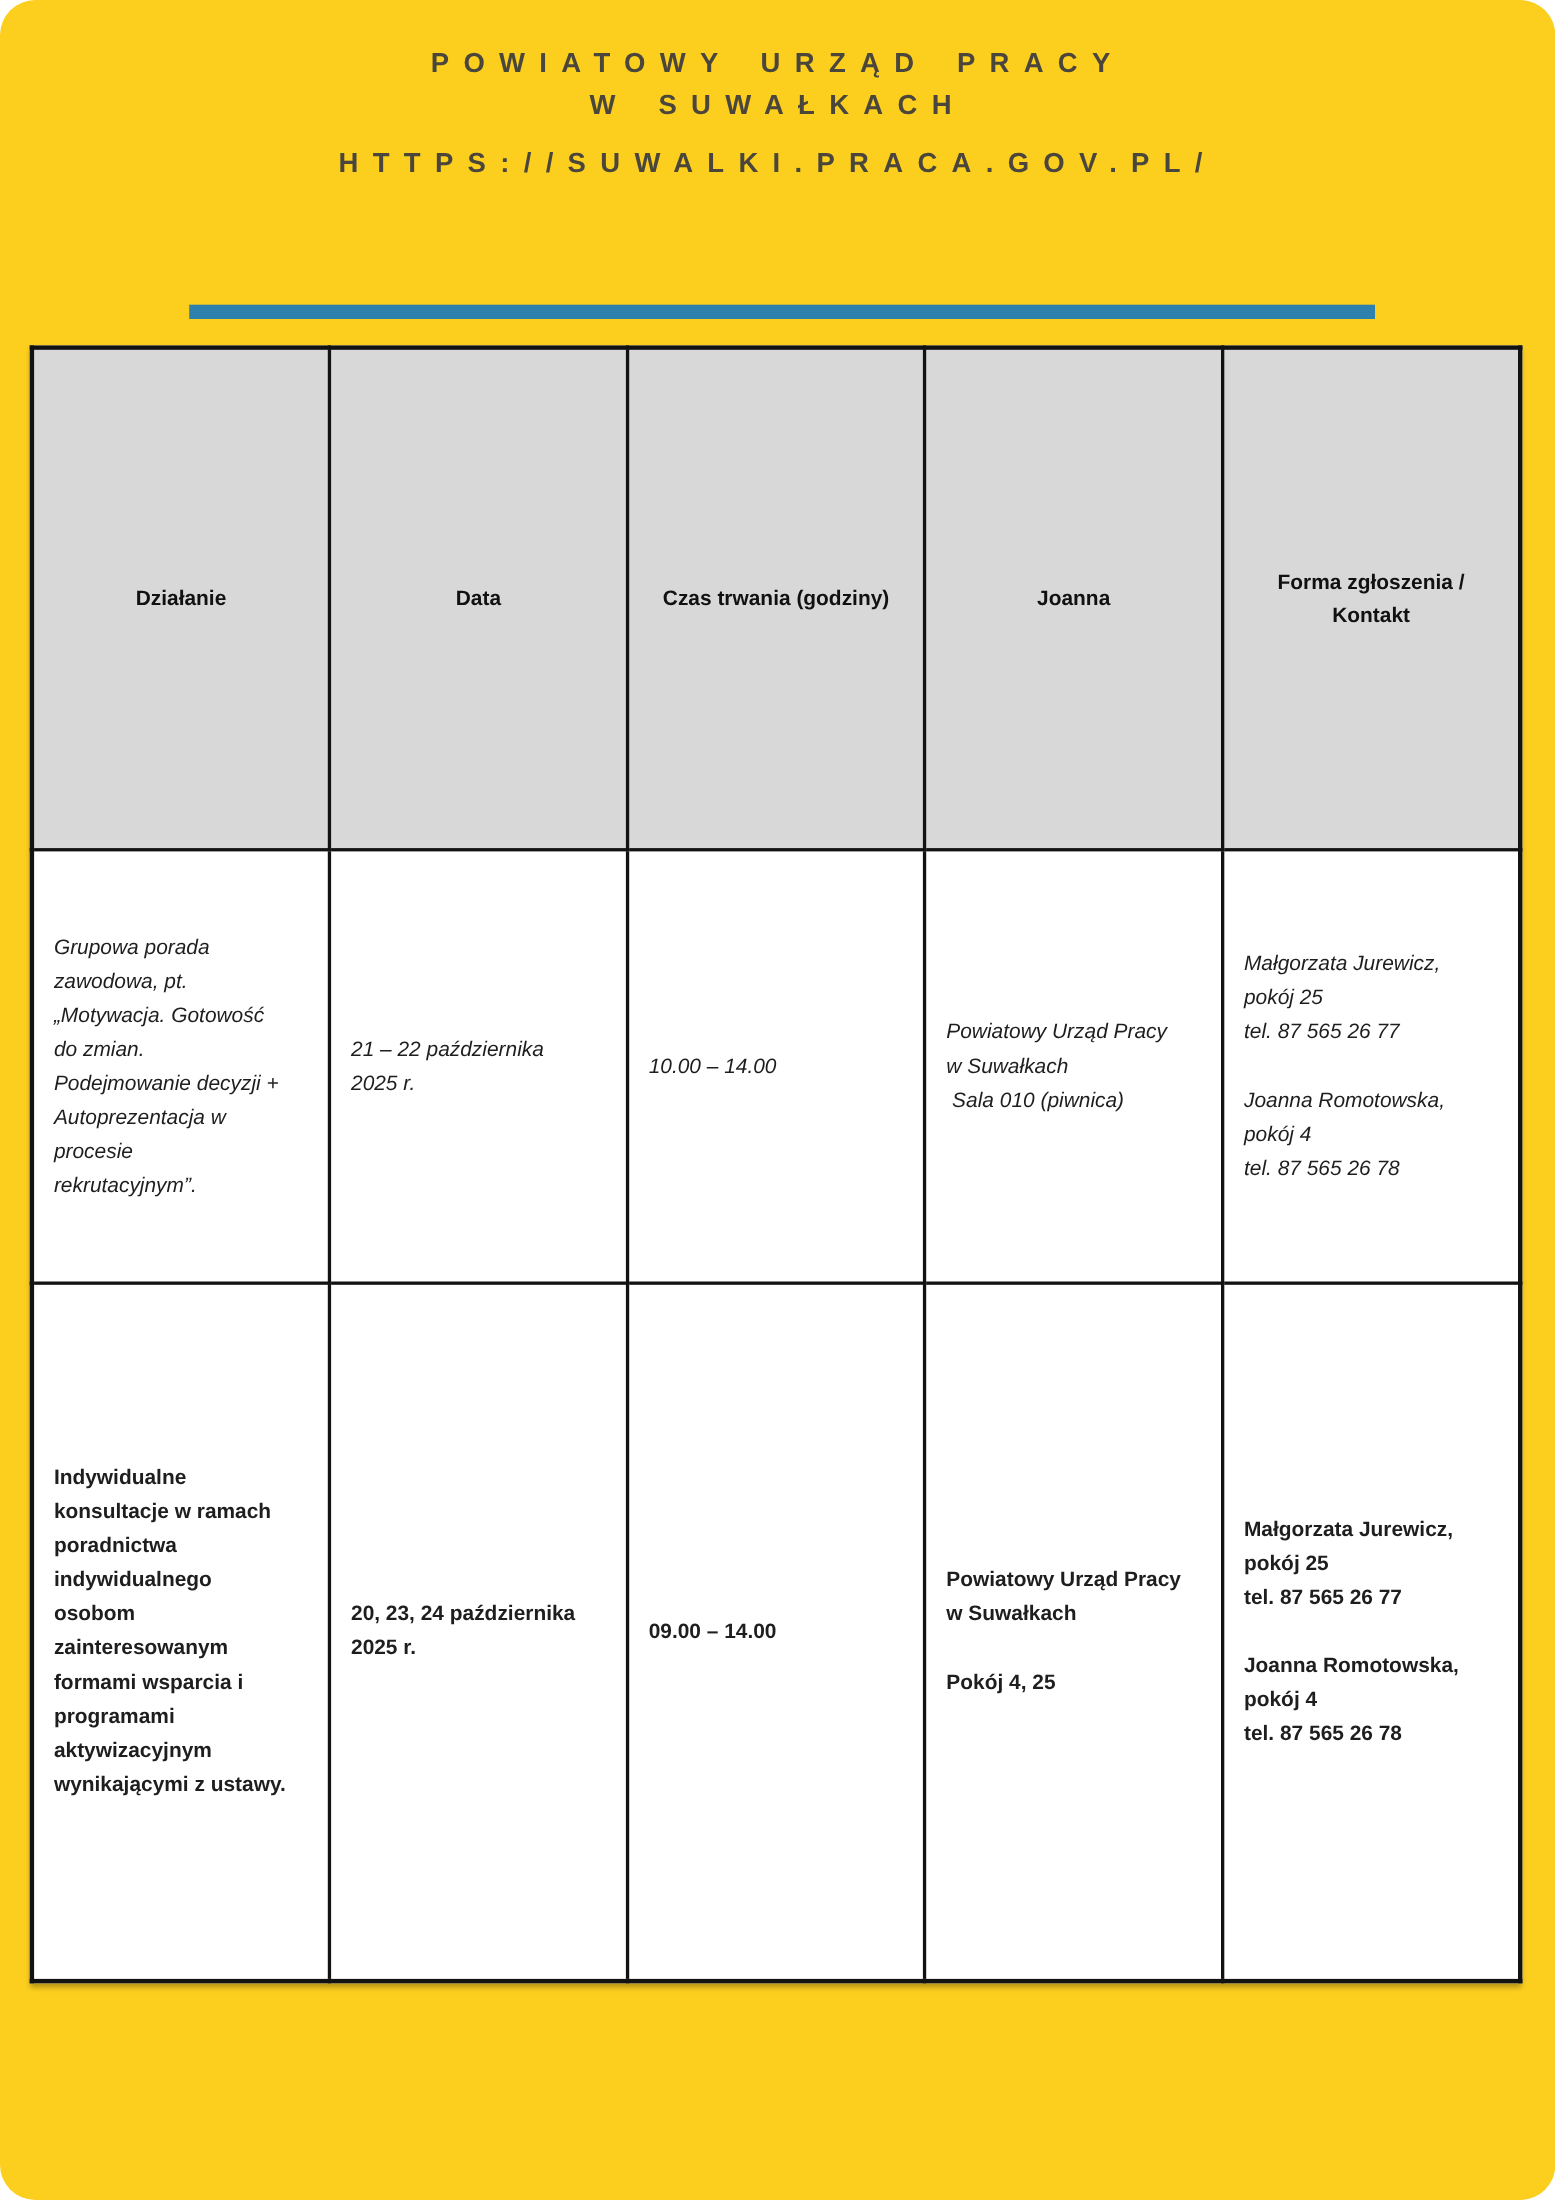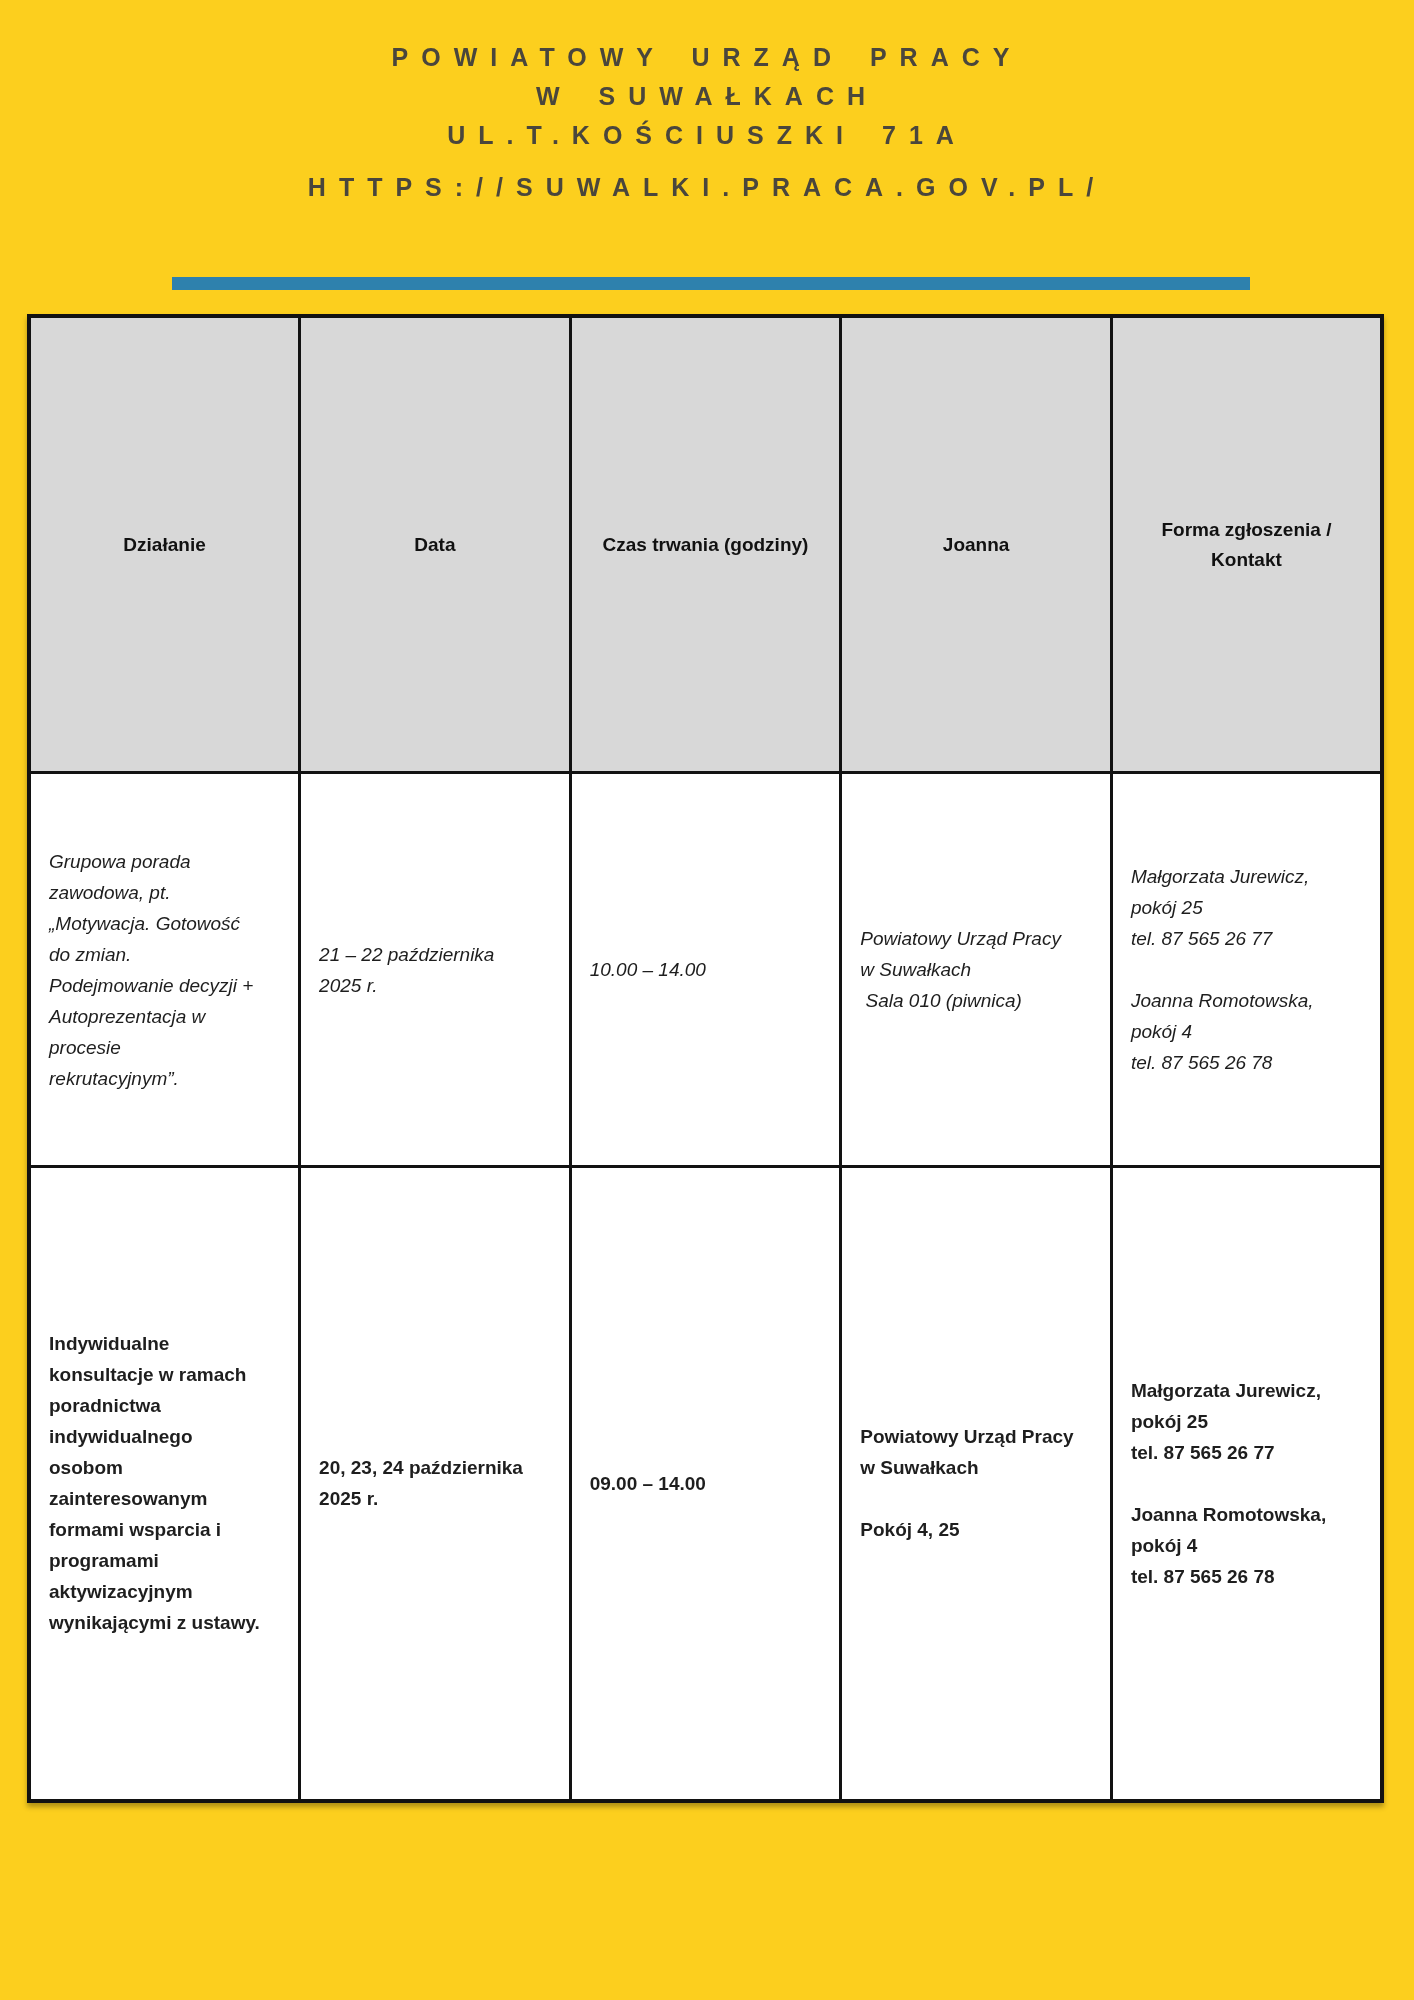--- a/index.html
+++ b/index.html
@@ -3,20 +3,21 @@
 <meta charset="utf-8">
 <style>
   html, body { margin: 0; padding: 0; }
   .page {
     position: relative;
     width: 1414px;
     height: 2000px;
     background: var(--page-bg, #FCCF1E);
     font-family: "Liberation Sans", sans-serif;
     overflow: hidden;
+    border-radius: 32px;
   }
   .header-block {
     position: absolute;
     top: 38px;
     left: 0;
     width: 100%;
     text-align: center;
     color: var(--header-text, #4A463C);
     font-weight: bold;
     font-size: 25px;
@@ -75,21 +76,20 @@
   }
 </style>
 </head>
 <body>
 
 <div class="page">
 
   <div class="header-block">
     <div class="header-line">POWIATOWY URZĄD PRACY</div>
     <div class="header-line">W SUWAŁKACH</div>
-    <div class="header-line">UL.T.KOŚCIUSZKI 71A</div>
     <div class="header-url">HTTPS://SUWALKI.PRACA.GOV.PL/</div>
   </div>
 
   <div class="divider-bar"></div>
 
   <table class="schedule">
     <colgroup>
         <col>
         <col>
         <col>

